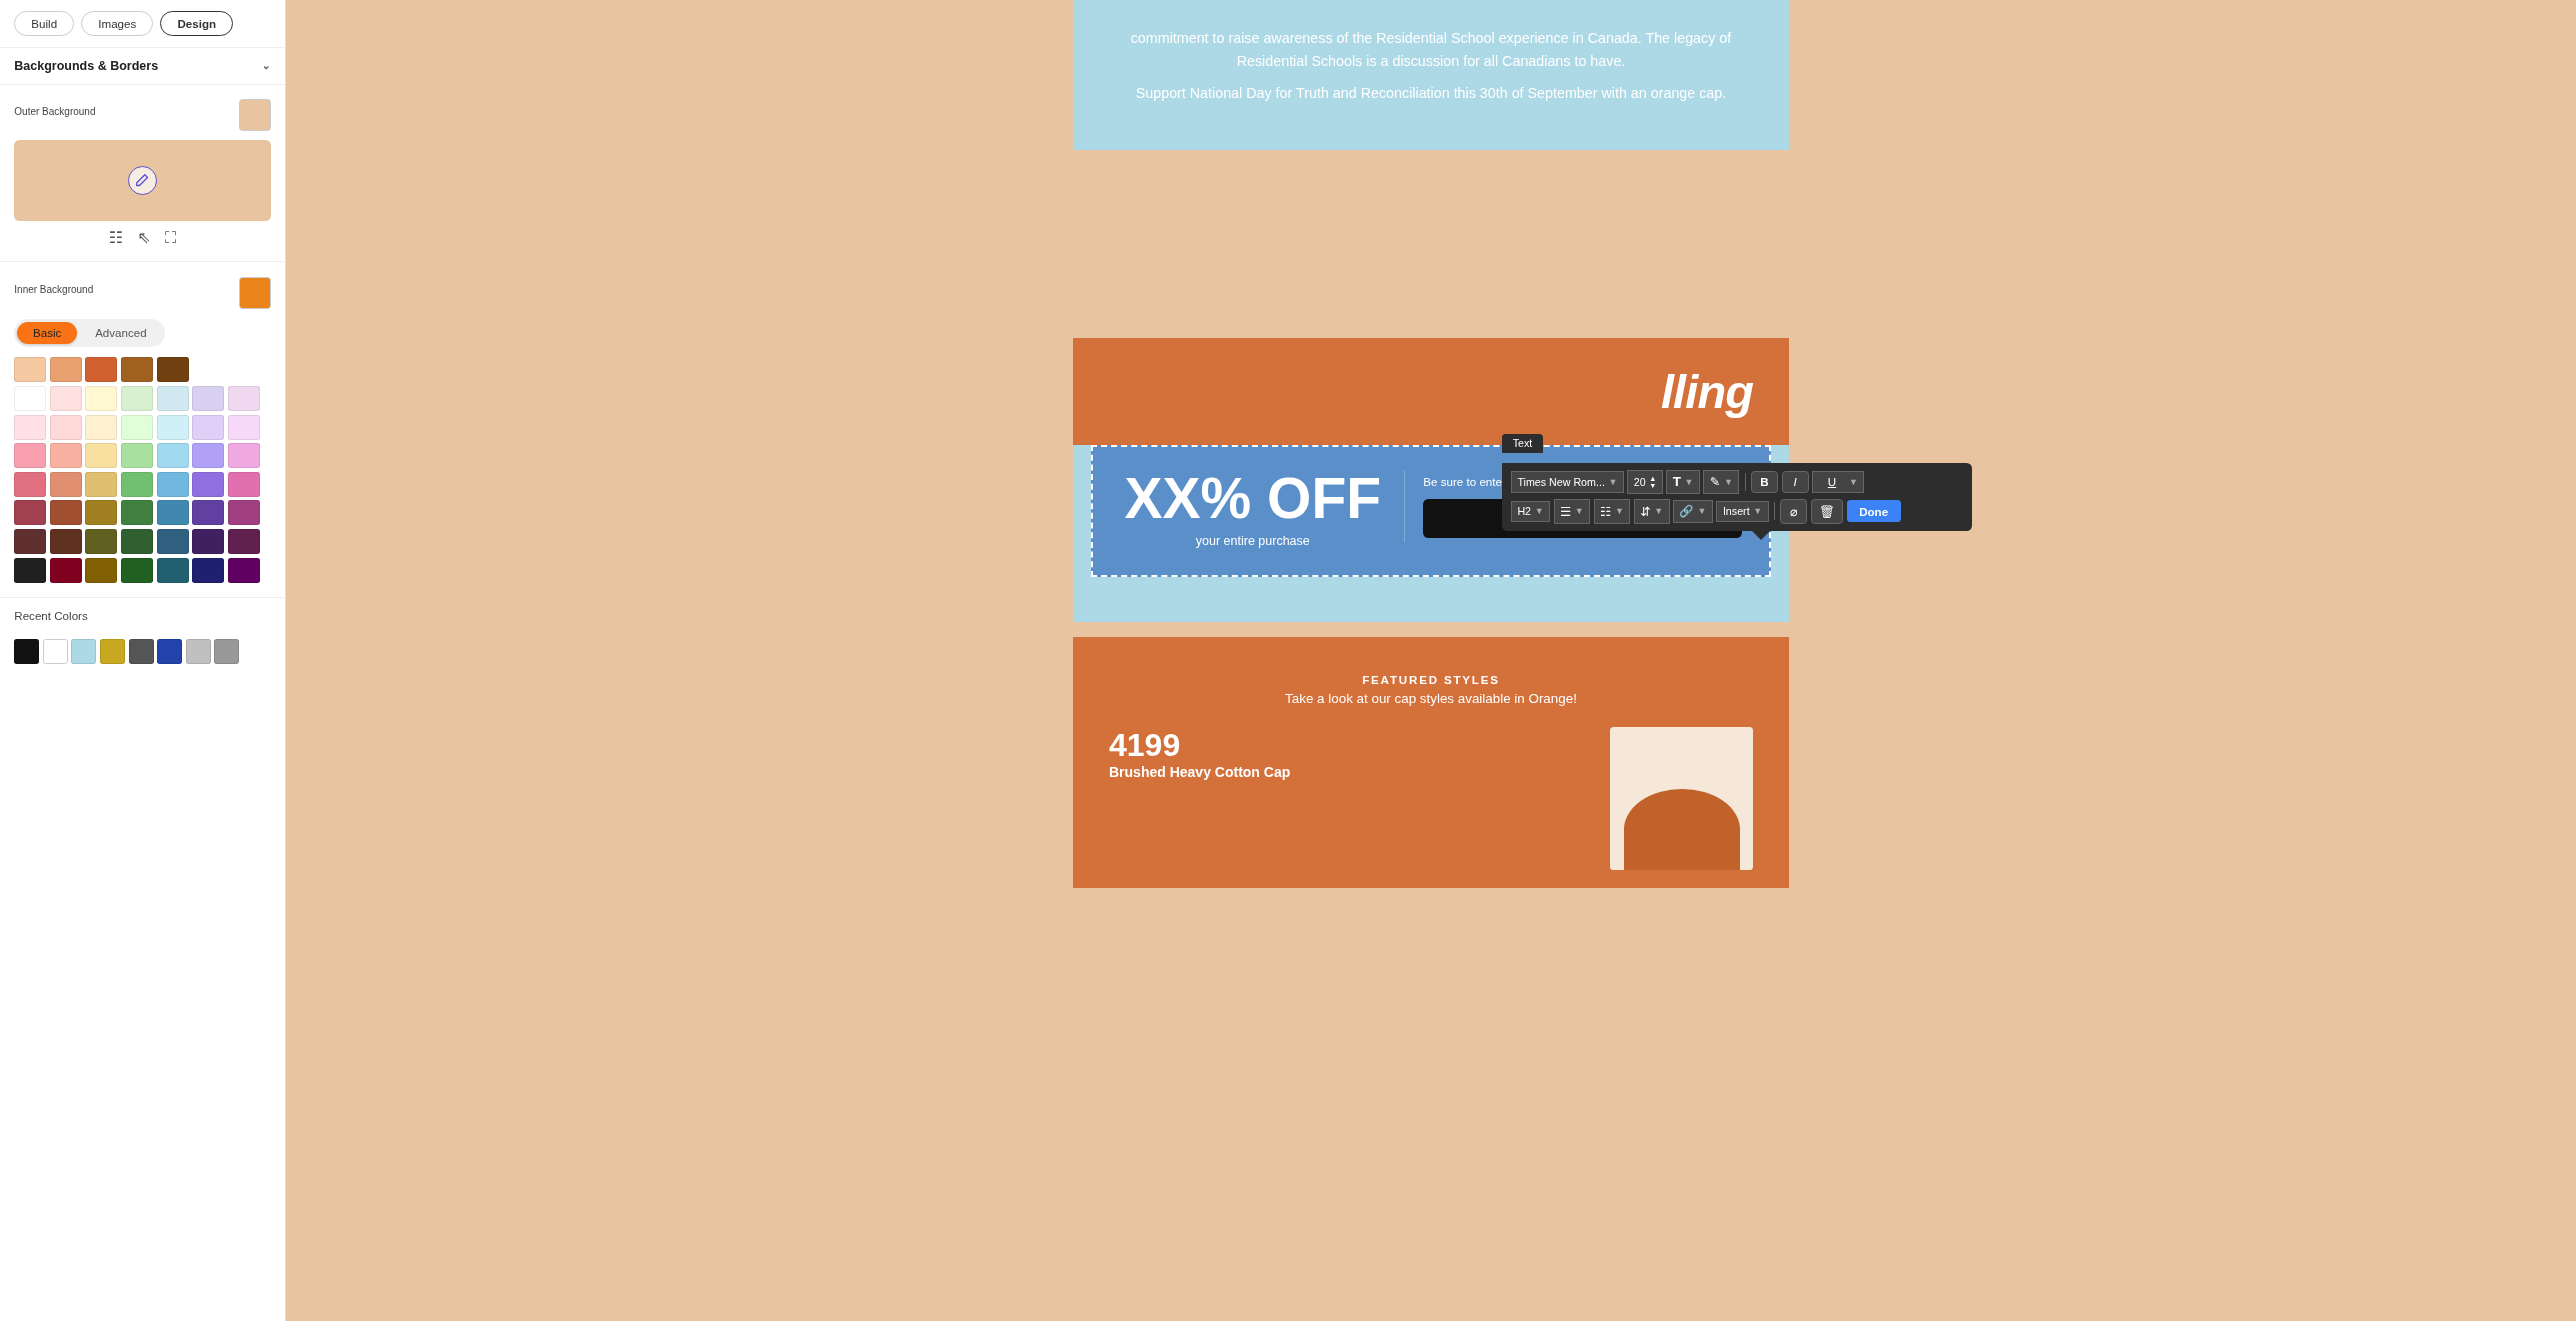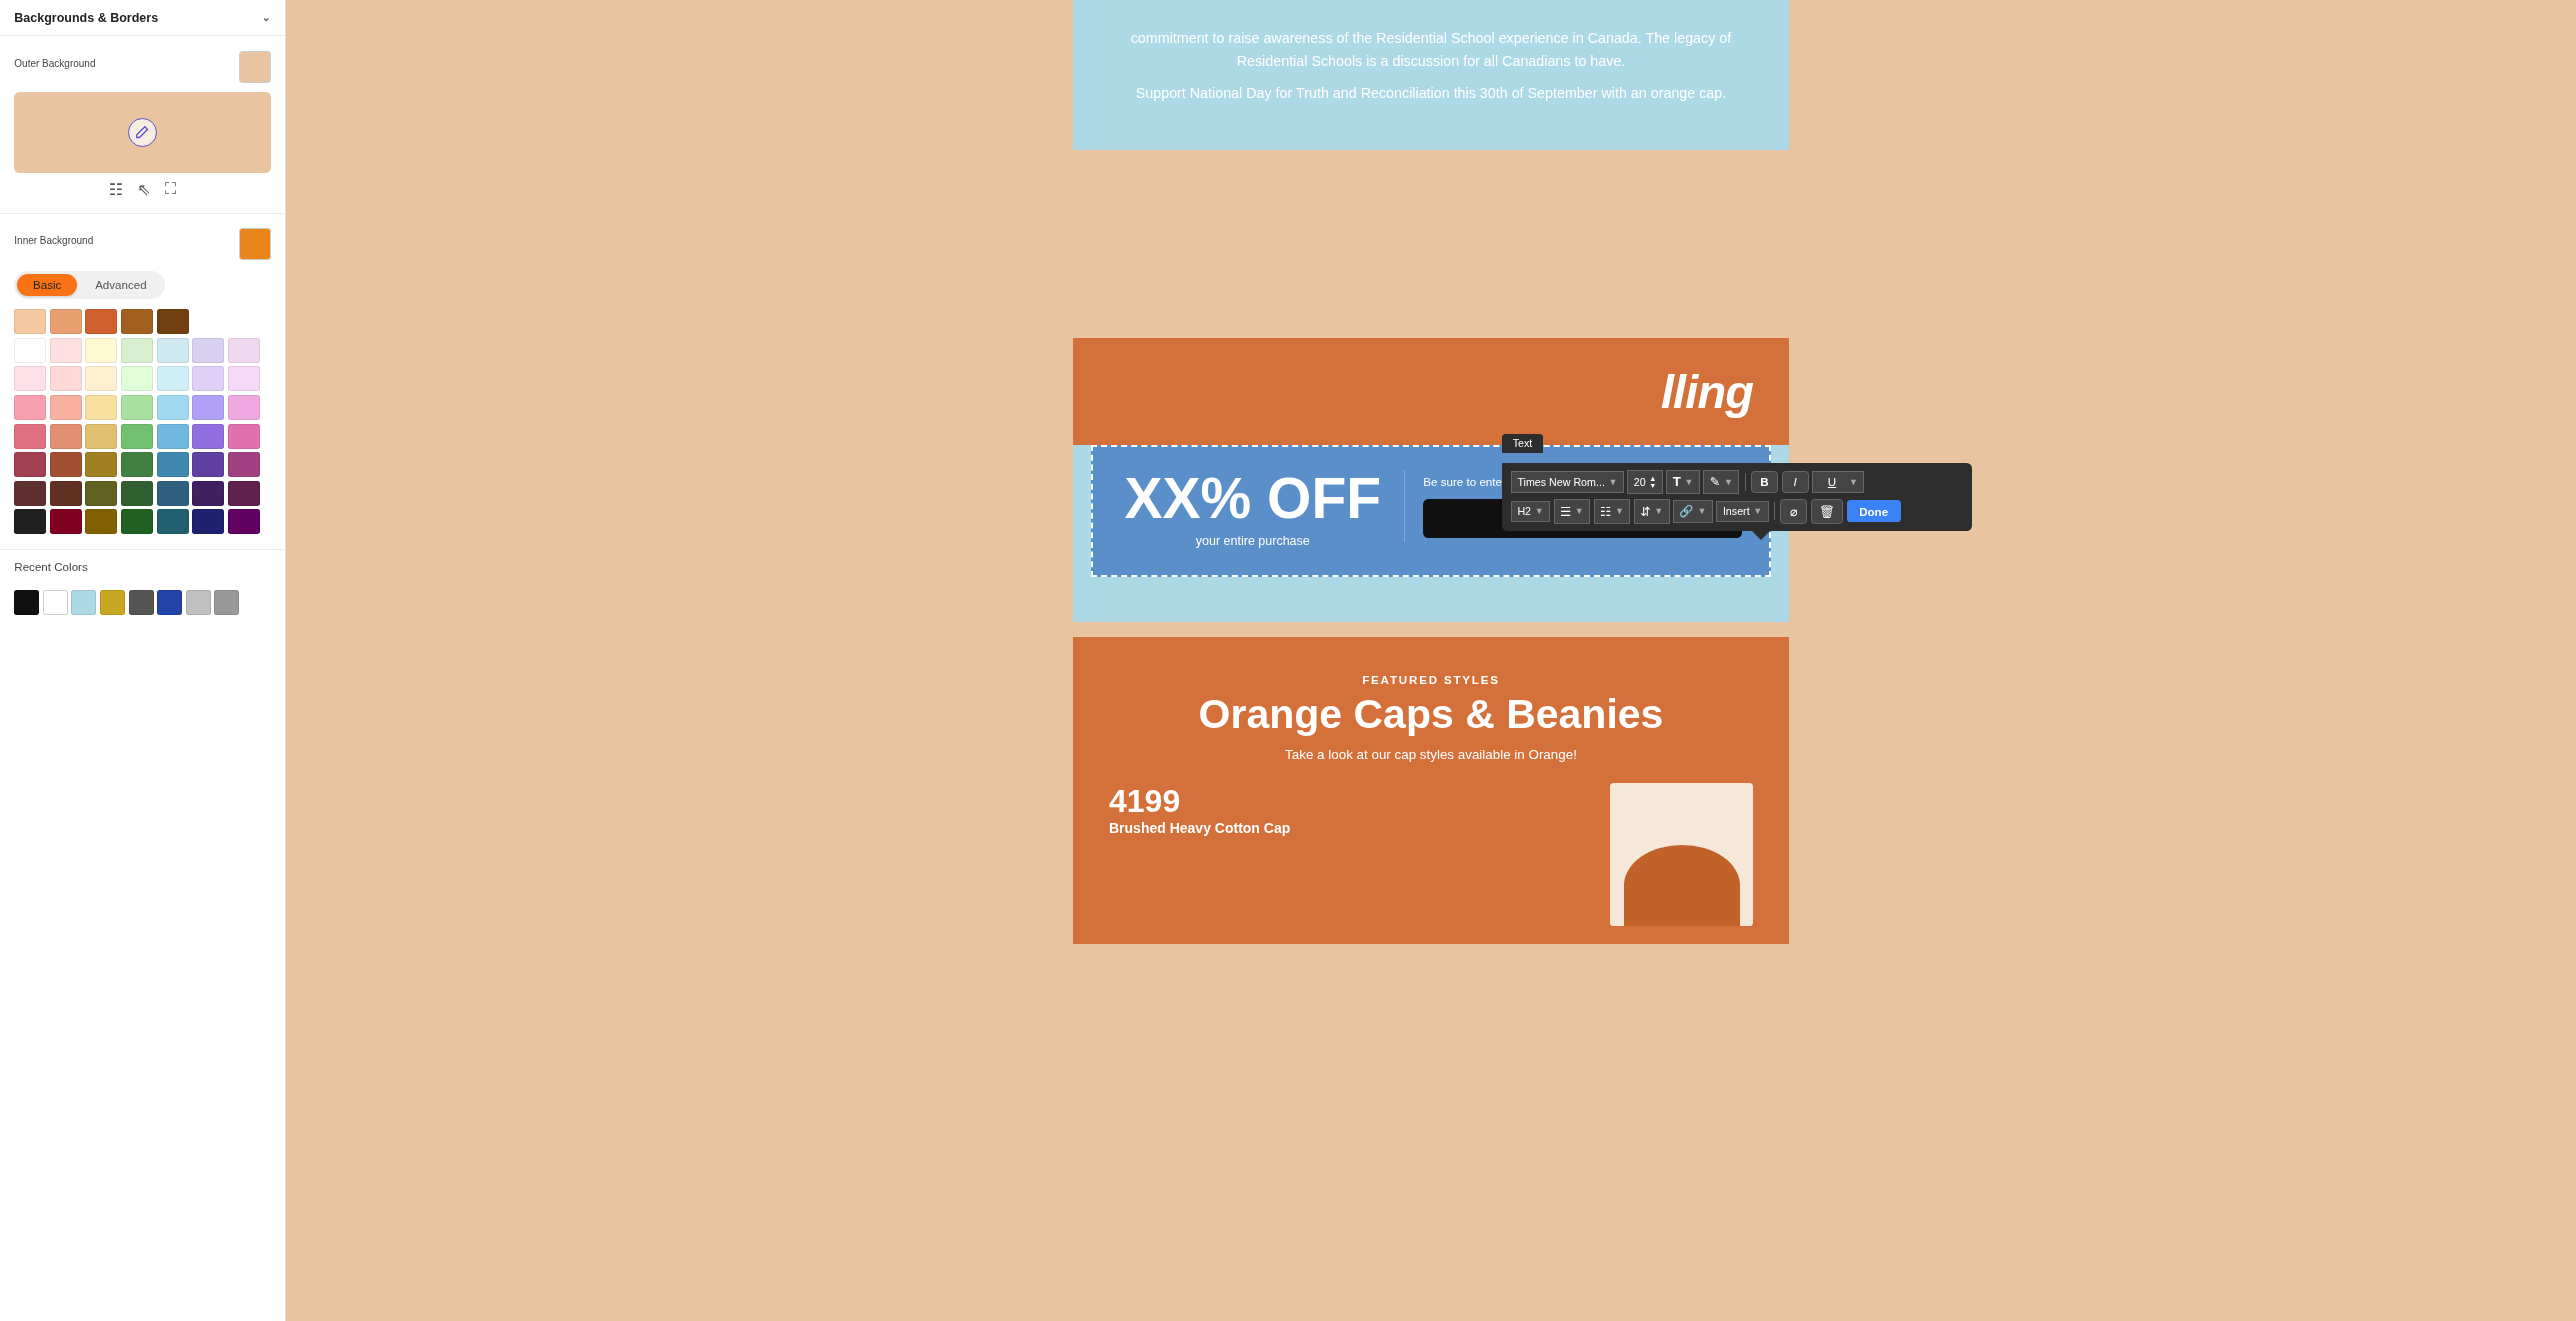--- a/index.html
+++ b/index.html
@@ -435,20 +435,25 @@
       border-left: 9px solid transparent;
       border-right: 9px solid transparent;
       border-top: 9px solid #2d2d2d;
     }
   </style>
 </head>
 <body>
 
 <div class="left-panel">
 
+  <div class="top-nav">
+    <button>Build</button>
+    <button>Images</button>
+    <button class="active">Design</button>
+  </div>
 
   <div class="section-header">
     <span>Backgrounds &amp; Borders</span>
     <span class="chevron">⌄</span>
   </div>
 
   <div class="panel-section">
     <div class="outer-bg-row">
       <span class="label">Outer Background</span>
       <div class="color-swatch-large" style="background:#e8c4a0; margin-left:auto;"></div>
@@ -669,21 +674,20 @@
               <span>at checkout to save!</span>
             </div>
             <button class="buy-now-btn">BUY NOW</button>
           </div>
         </div>
       </div>
     </div>
 
     <div class="featured-section">
       <div class="featured-label">FEATURED STYLES</div>
-      <div class="featured-title">Orange Caps &amp; Beanies</div>
       <div class="featured-subtitle">Take a look at our cap styles available in Orange!</div>
       <div class="product-row">
         <div class="product-info">
           <div class="product-number">4199</div>
           <div class="product-name">Brushed Heavy Cotton Cap</div>
         </div>
         <div class="product-image-placeholder">
           <div class="cap-shape"></div>
         </div>
       </div>

